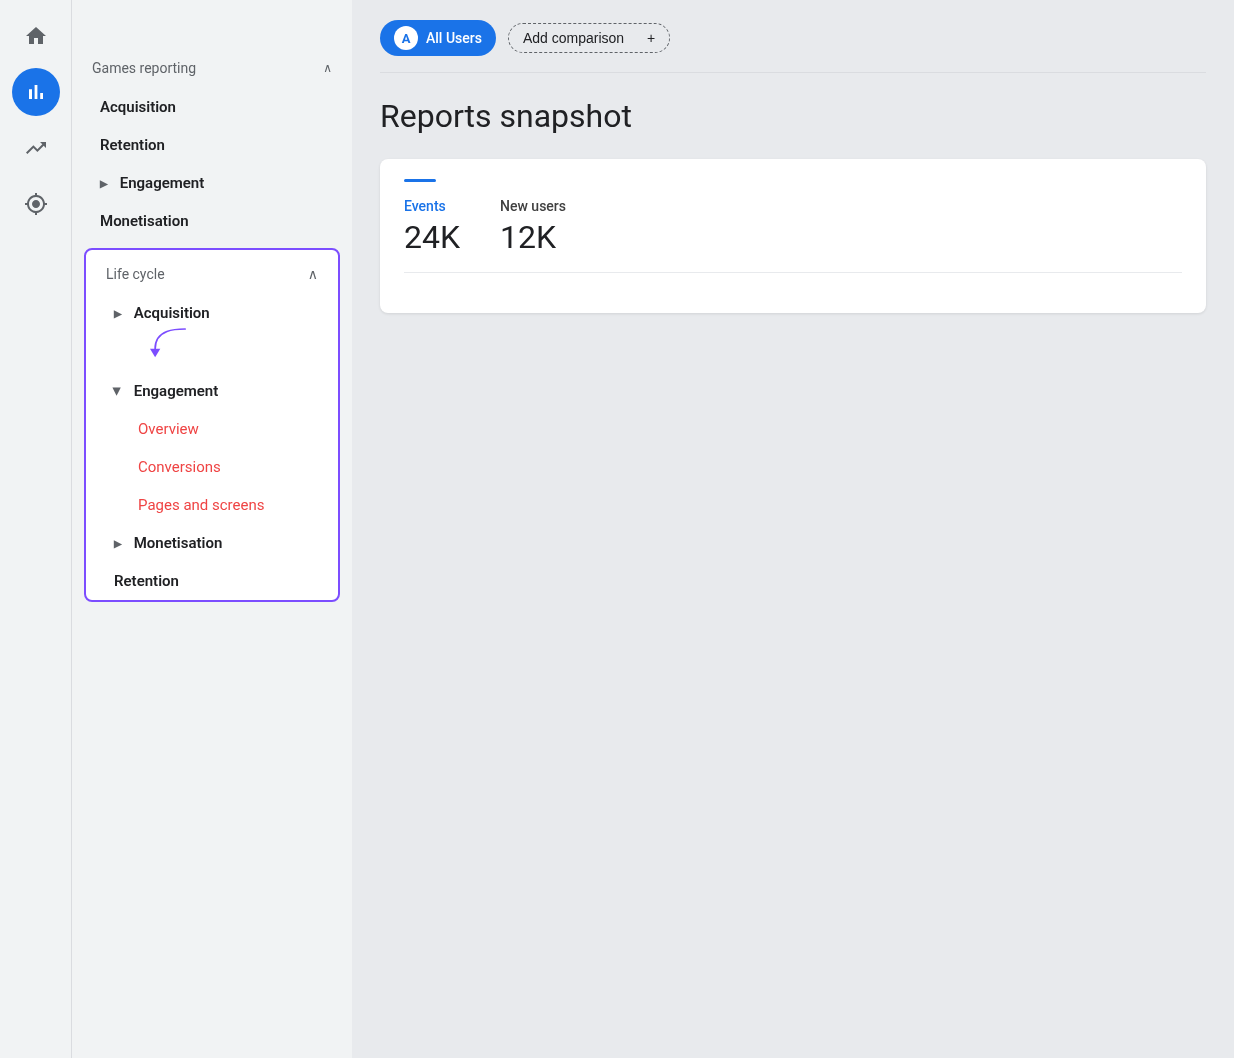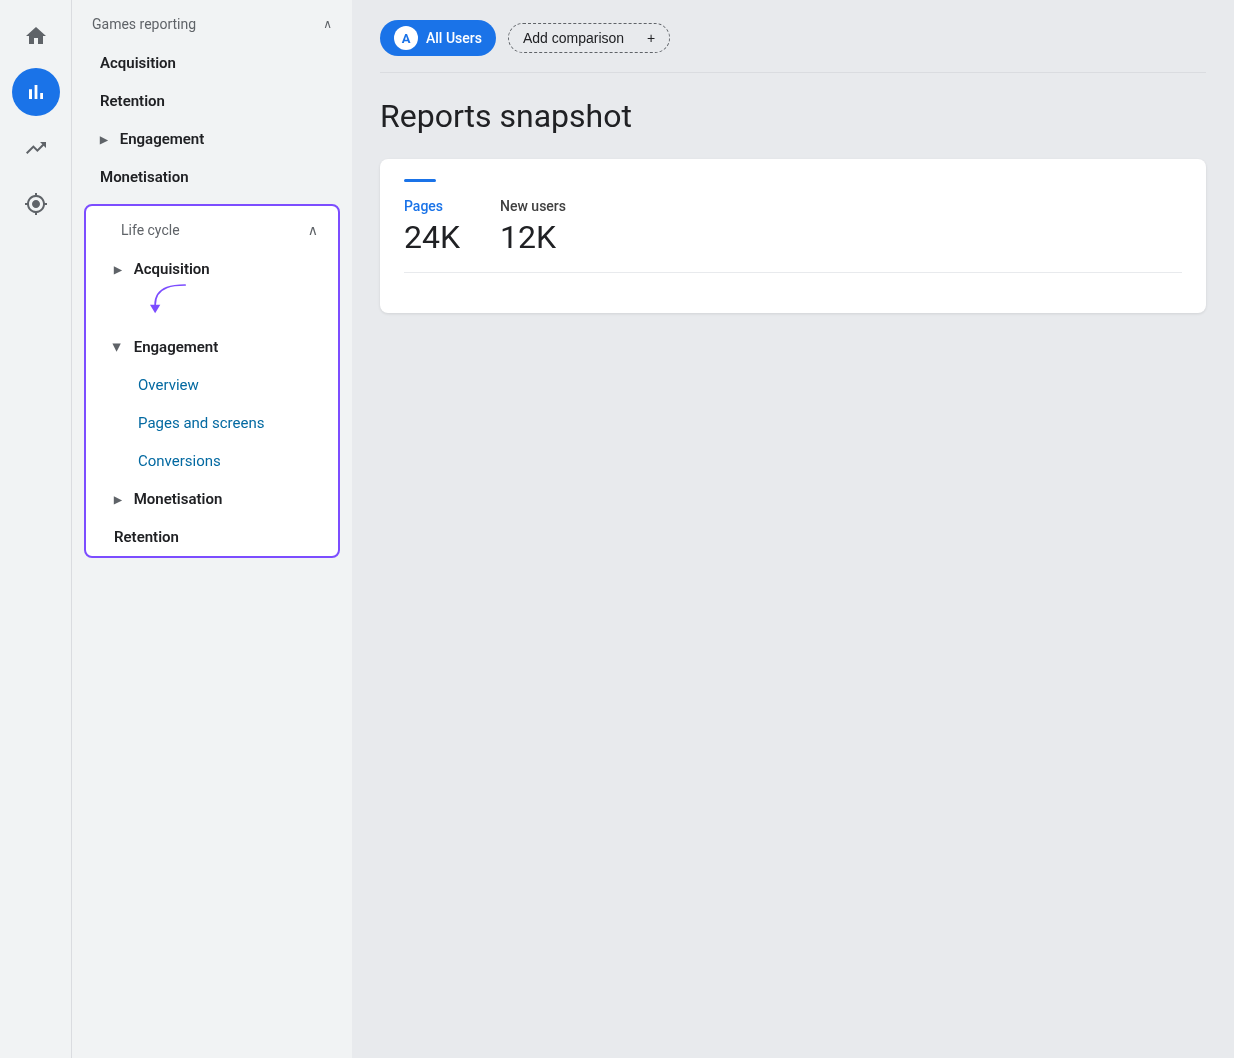--- a/index.html
+++ b/index.html
@@ -61,20 +61,21 @@
     }
 
     .sidebar-section-header {
       display: flex;
       align-items: center;
       justify-content: space-between;
       padding: 16px 20px 12px 20px;
       font-size: 14px;
       color: #5f6368;
       font-weight: 400;
+      margin-top: 44px;
     }
 
     .sidebar-section-header .chevron {
       font-size: 12px;
       color: #5f6368;
     }
 
     .sidebar-item {
       padding: 10px 20px 10px 28px;
       font-size: 15px;
@@ -98,21 +99,21 @@
       border-radius: 8px;
       margin: 8px 12px;
       border: 2px solid #7c4dff;
       overflow: hidden;
     }
 
     .lifecycle-header {
       display: flex;
       align-items: center;
       justify-content: space-between;
-      padding: 16px 20px 12px 35px;
+      padding: 16px 20px 12px 20px;
       font-size: 14px;
       color: #5f6368;
       font-weight: 400;
     }
 
     .lifecycle-item {
       padding: 10px 20px 10px 28px;
       font-size: 15px;
       font-weight: 600;
       color: #202124;
@@ -129,21 +130,21 @@
     }
 
     .lifecycle-sub-items {
       padding-left: 0;
     }
 
     .lifecycle-sub-item {
       padding: 10px 20px 10px 52px;
       font-size: 15px;
       font-weight: 400;
-      color: #0369a1;
+      color: #ef4444;
       cursor: pointer;
     }
 
     .lifecycle-sub-item.selected {
       border: 2px solid #7c4dff;
       border-radius: 4px;
       margin: 4px 16px 4px 36px;
       padding: 8px 16px;
       font-weight: 500;
     }
@@ -367,24 +368,24 @@
       <div class="lifecycle-item">
         <span class="arrow" style="transform: rotate(90deg); display: inline-block;">▶</span>
         <span>Engagement</span>
       </div>
 
       <div class="lifecycle-sub-items">
         <div class="lifecycle-sub-item">
           <span>Overview</span>
         </div>
         <div class="lifecycle-sub-item">
+          <span>Conversions</span>
+        </div>
+        <div class="lifecycle-sub-item">
           <span>Pages and screens</span>
-        </div>
-        <div class="lifecycle-sub-item">
-          <span>Conversions</span>
         </div>
       </div>
 
       <div class="lifecycle-item">
         <span class="arrow">▶</span>
         <span>Monetisation</span>
       </div>
 
       <div class="lifecycle-item">
         <span>Retention</span>
@@ -413,21 +414,21 @@
     <div class="chart-card">
 
       <div class="chart-legend">
         <div class="legend-item">
           <div class="legend-line" style="background: #1a73e8;"></div>
         </div>
       </div>
 
       <div class="metrics-row">
         <div class="metric-item">
-          <div class="metric-label" style="color:#1a73e8;">Pages</div>
+          <div class="metric-label" style="color:#1a73e8;">Events</div>
           <div class="metric-value">24K</div>
         </div>
         <div class="metric-item">
           <div class="metric-label grey">New users</div>
           <div class="metric-value">12K</div>
         </div>
       </div>
 
 
     </div>

